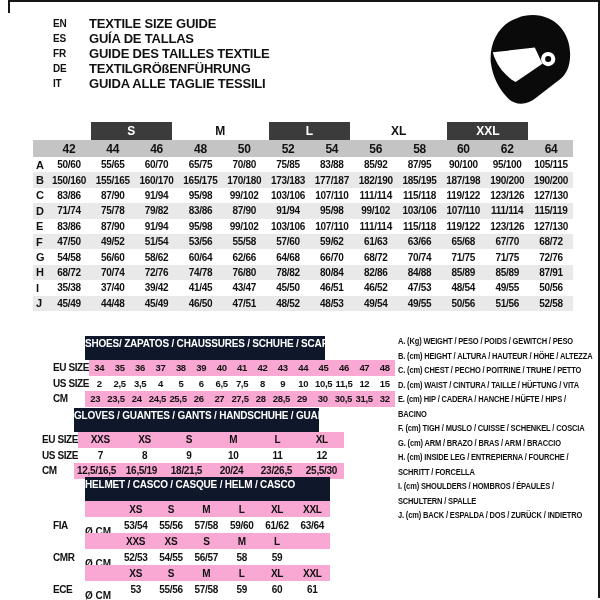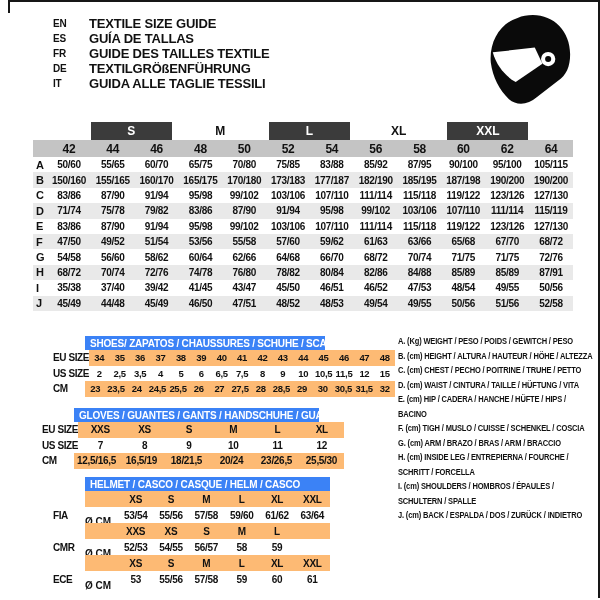--- a/index.html
+++ b/index.html
@@ -28,33 +28,33 @@
   .mt-group.dark{background-color:#3b3b3b;color:#fff;}
   .mt-sizes{display:flex;height:17px;background:#c4c4c4;align-items:center;}
   .mt-sizes .mt-cell{font-size:12px;}
   .mt-label{flex:0 0 14px;font-size:11px;padding-left:3px;box-sizing:border-box;}
   .mt-row{display:flex;height:15.4px;align-items:center;}
   .mt-row.striped{background:#e9e9e9;}
   .mt-cell{flex:1;text-align:center;font-size:10px;letter-spacing:-0.3px;white-space:nowrap;}
 
   
   .sec{position:absolute;}
-  .sec-bar{background:#3b82f6;color:#fff;font-size:10px;height:14px;line-height:16px;
-           padding-left:5px;box-sizing:border-box;white-space:nowrap;letter-spacing:-0.2px;}
+  .sec-bar{background:#0f172a;color:#fff;font-size:10px;height:24px;line-height:16px;
+           box-sizing:border-box;white-space:nowrap;letter-spacing:-0.2px;}
   .shoes{left:53px;top:336px;width:342px;}
   .shoes .sec-bar{margin-left:32px;width:240px;}
   .gloves{left:42px;top:408px;width:302px;}
   .gloves .sec-bar{margin-left:32px;width:245px;}
   .helmet{left:53px;top:477px;width:277px;}
   .helmet .sec-bar{margin-left:32px;width:245px;}
   .trow{display:flex;height:15.5px;align-items:center;}
   .helmet .trow{height:16px;}
   .tlabel{flex:0 0 32px;font-size:10px;letter-spacing:-0.4px;white-space:nowrap;}
   .tcells{flex:1;display:flex;align-self:stretch;align-items:center;}
-  .tcells.striped{background:#fdba74;}
+  .tcells.striped{background:#f9a8d4;}
   .tcell{flex:1;text-align:center;font-size:9.5px;letter-spacing:-0.3px;white-space:nowrap;}
   .gloves .tcell,.helmet .tcell{font-size:10px;}
   .tunit{flex:0 0 33px;font-size:10px;white-space:nowrap;margin-top:12px;}
 
   
   .legend{position:absolute;left:398px;top:334px;width:250px;
           transform:scaleX(0.79);transform-origin:0 0;}
   .legend-item{font-size:9.5px;letter-spacing:-0.2px;line-height:14.5px;}
 </style>
 </head>

